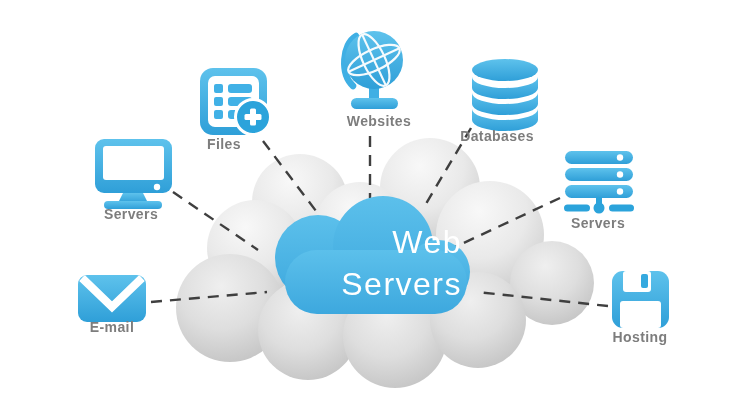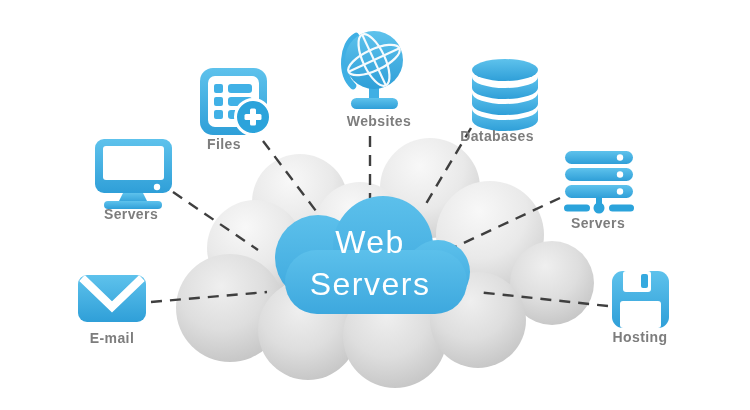--- a/index.html
+++ b/index.html
@@ -6,21 +6,21 @@
   .canvas{
     position:relative;width:750px;height:410px;background:#ffffff;overflow:hidden;
     font-family:"Liberation Sans",sans-serif;
   }
   .diagram-svg{position:absolute;left:0;top:0;}
   .node-label{
     position:absolute;width:110px;text-align:center;
     color:#7d7d7d;font-size:14px;letter-spacing:.4px;font-weight:bold;
   }
   .cloud-title{
-    position:absolute;left:278px;top:221px;width:184px;text-align:center;
+    position:absolute;left:278px;top:221px;width:184px;text-align:right;
     color:#ffffff;font-size:32px;line-height:42px;letter-spacing:1.5px;font-weight:400;
   }
 </style>
 </head>
 <body>
 
 <div class="canvas">
 
   <svg class="diagram-svg" width="750" height="410" viewBox="0 0 750 410">
     <defs>
@@ -149,15 +149,15 @@
     <div>Web</div>
     <div>Servers</div>
   </div>
 
   <div class="node-label" style="left:76px;top:206px">Servers</div>
   <div class="node-label" style="left:169px;top:136px">Files</div>
   <div class="node-label" style="left:324px;top:113px">Websites</div>
   <div class="node-label" style="left:442px;top:128px">Databases</div>
   <div class="node-label" style="left:543px;top:215px">Servers</div>
   <div class="node-label" style="left:585px;top:329px">Hosting</div>
-  <div class="node-label" style="left:57px;top:330px">E-mail</div>
+  <div class="node-label" style="left:57px;top:319px">E-mail</div>
 
 </div>
 
 </body></html>

